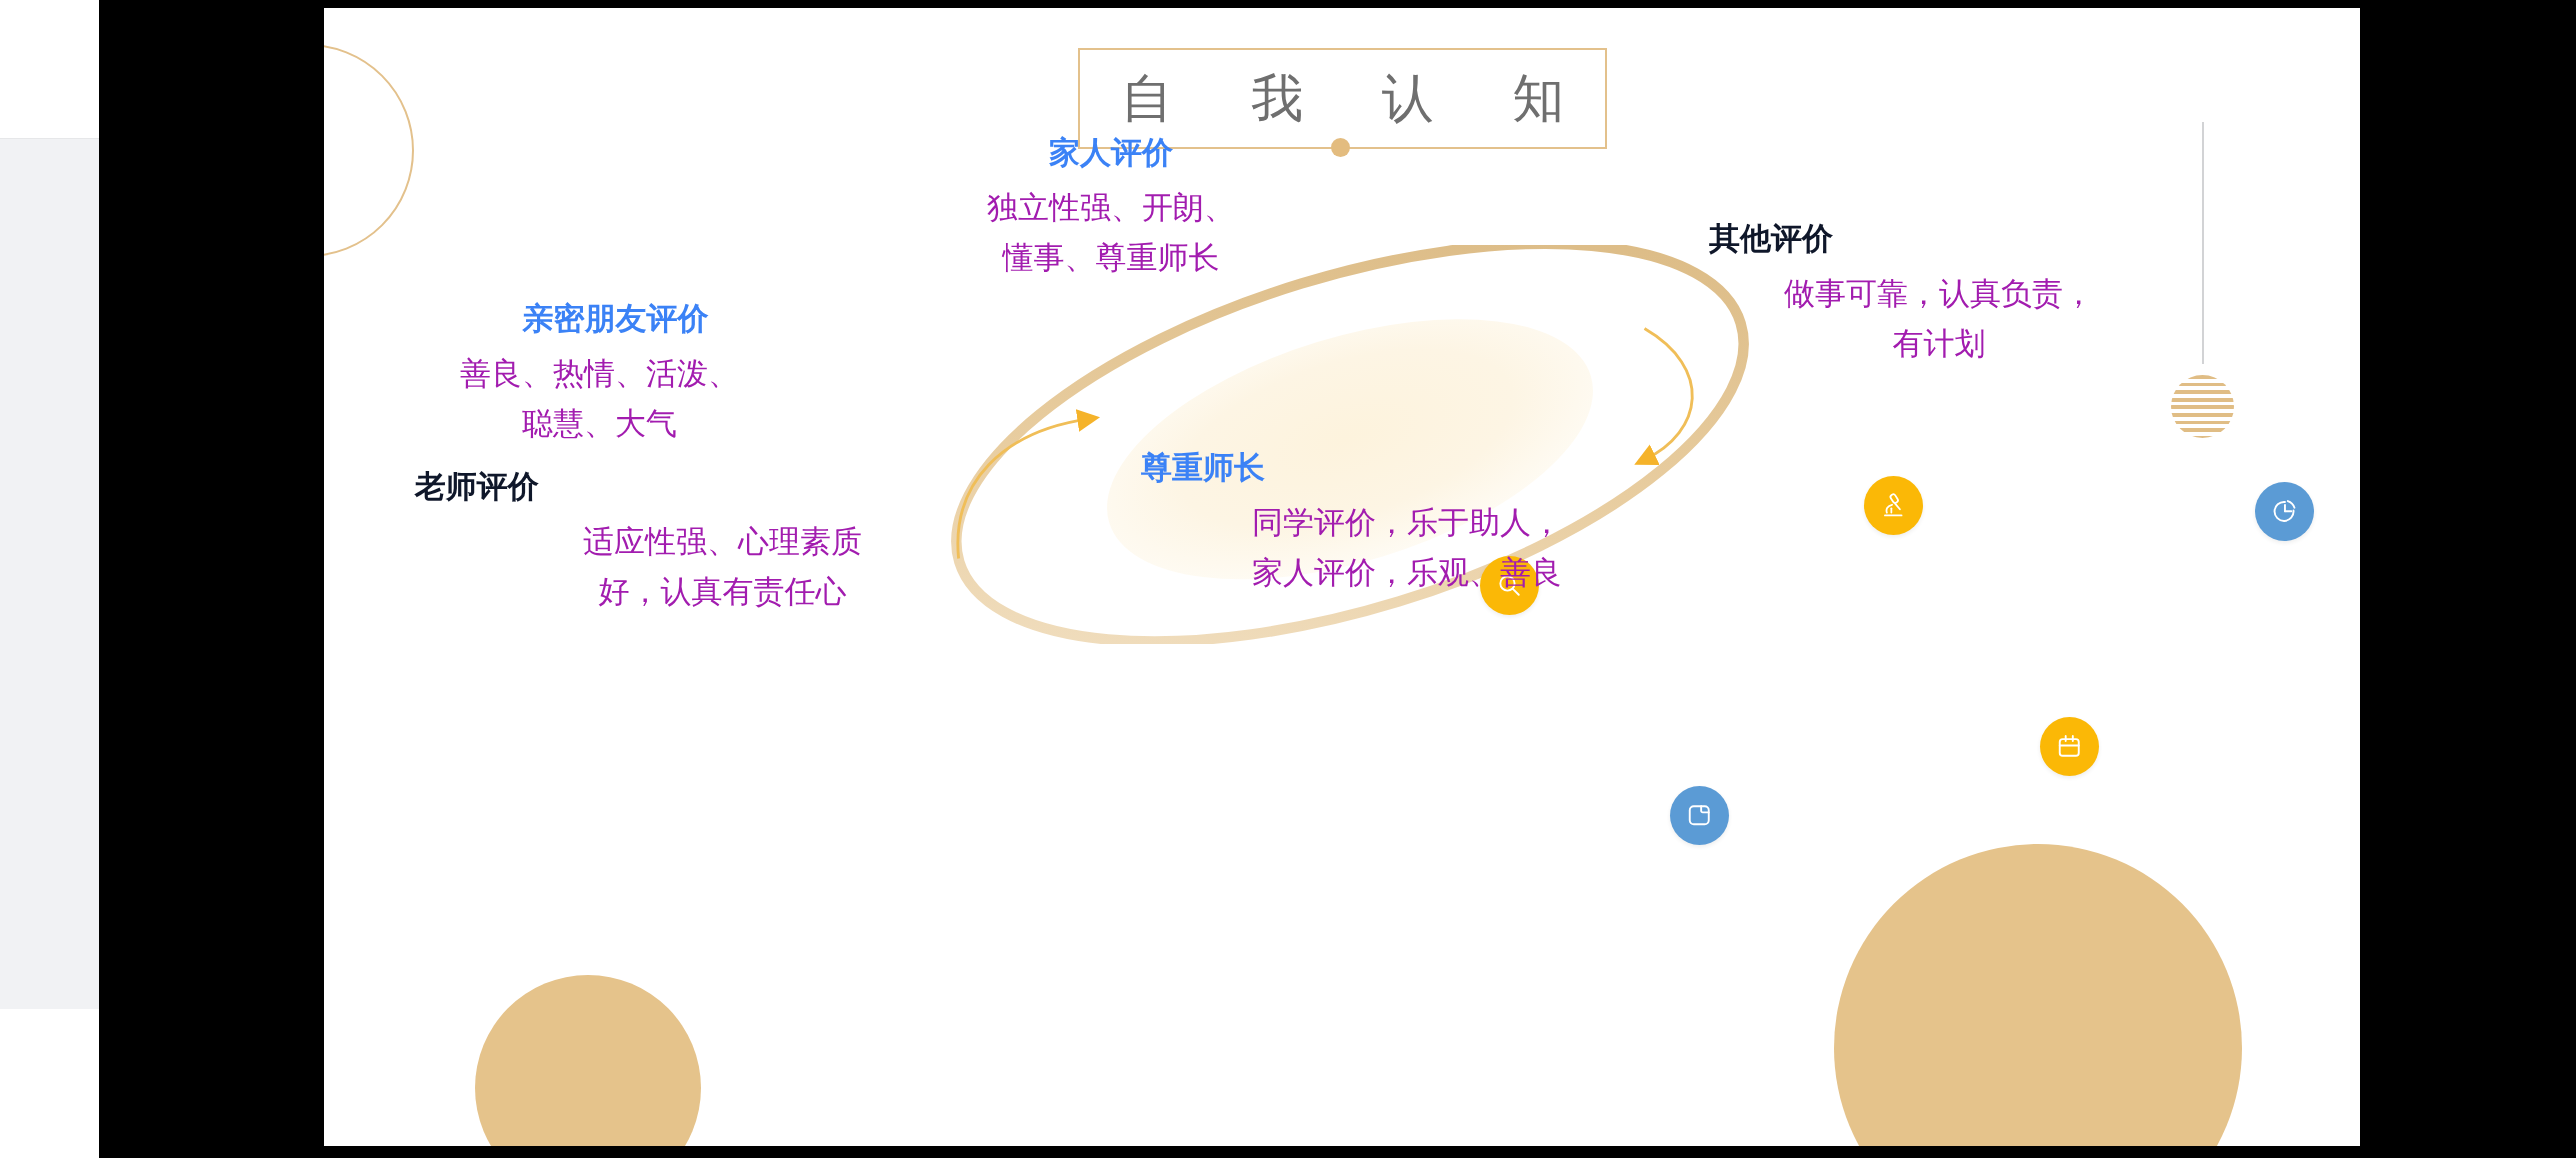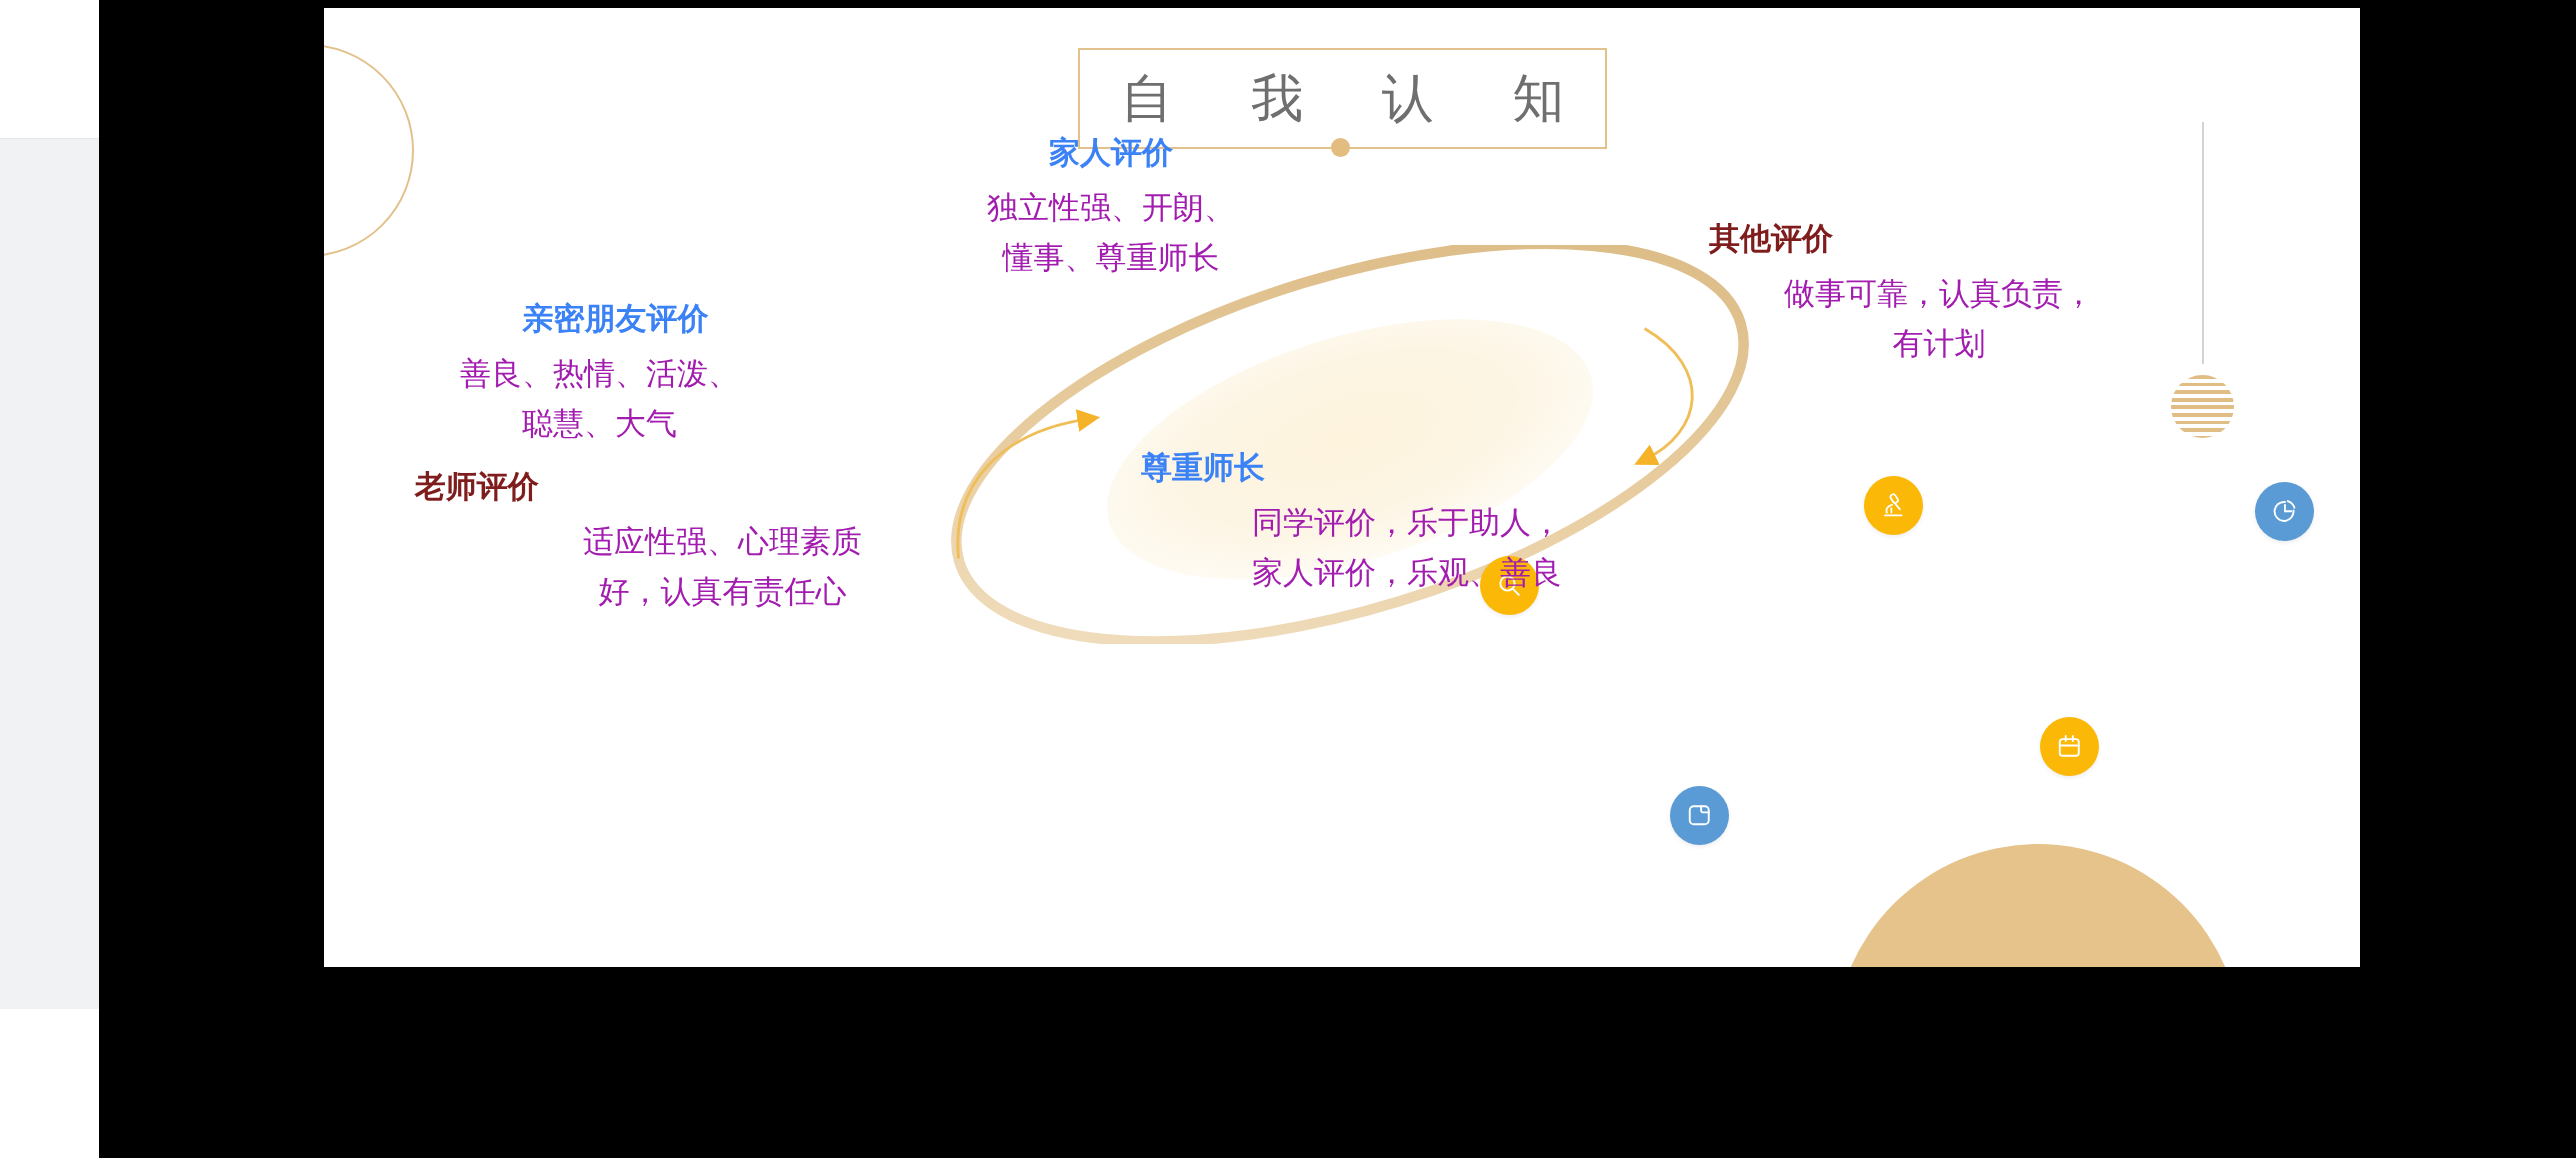--- a/index.html
+++ b/index.html
@@ -35,21 +35,21 @@
   }
   .letterbox-top {
     position: absolute; left: 99px; top: 0; width: 2477px; height: 7.6px;
     background: #000000;
   }
 
   
   #slide {
     position: absolute;
     left: 324px; top: 7.6px;
-    width: 2036px; height: 959px;
+    width: 2036px; height: 1138px;
     background: #ffffff;
     overflow: hidden;
   }
 
   
   .deco-ring-tl {
     position: absolute;
     left: -123px; top: 36px;
     width: 209px; height: 209px;
     border: 2.8px solid #e3c18c;
@@ -141,21 +141,21 @@
   
   .eval { position: absolute; }
   .eval .eval-title {
     font-size: 31px;
     font-weight: bold;
     line-height: 1.1;
     margin-bottom: 13.3px;
     white-space: nowrap;
   }
   .eval .eval-title.gold { color: #3b82f6; }
-  .eval .eval-title.blue { color: #7f1d1d; }
+  .eval .eval-title.blue { color: #0f172a; }
   .eval .eval-line {
     font-size: 31px;
     color: #a21caf;
     line-height: 1.62;
     white-space: nowrap;
   }
 
   
   .eval-family { left: 578px; top: 128px; width: 418px; text-align: center; }
   .eval-family .eval-title { text-align: center; }

